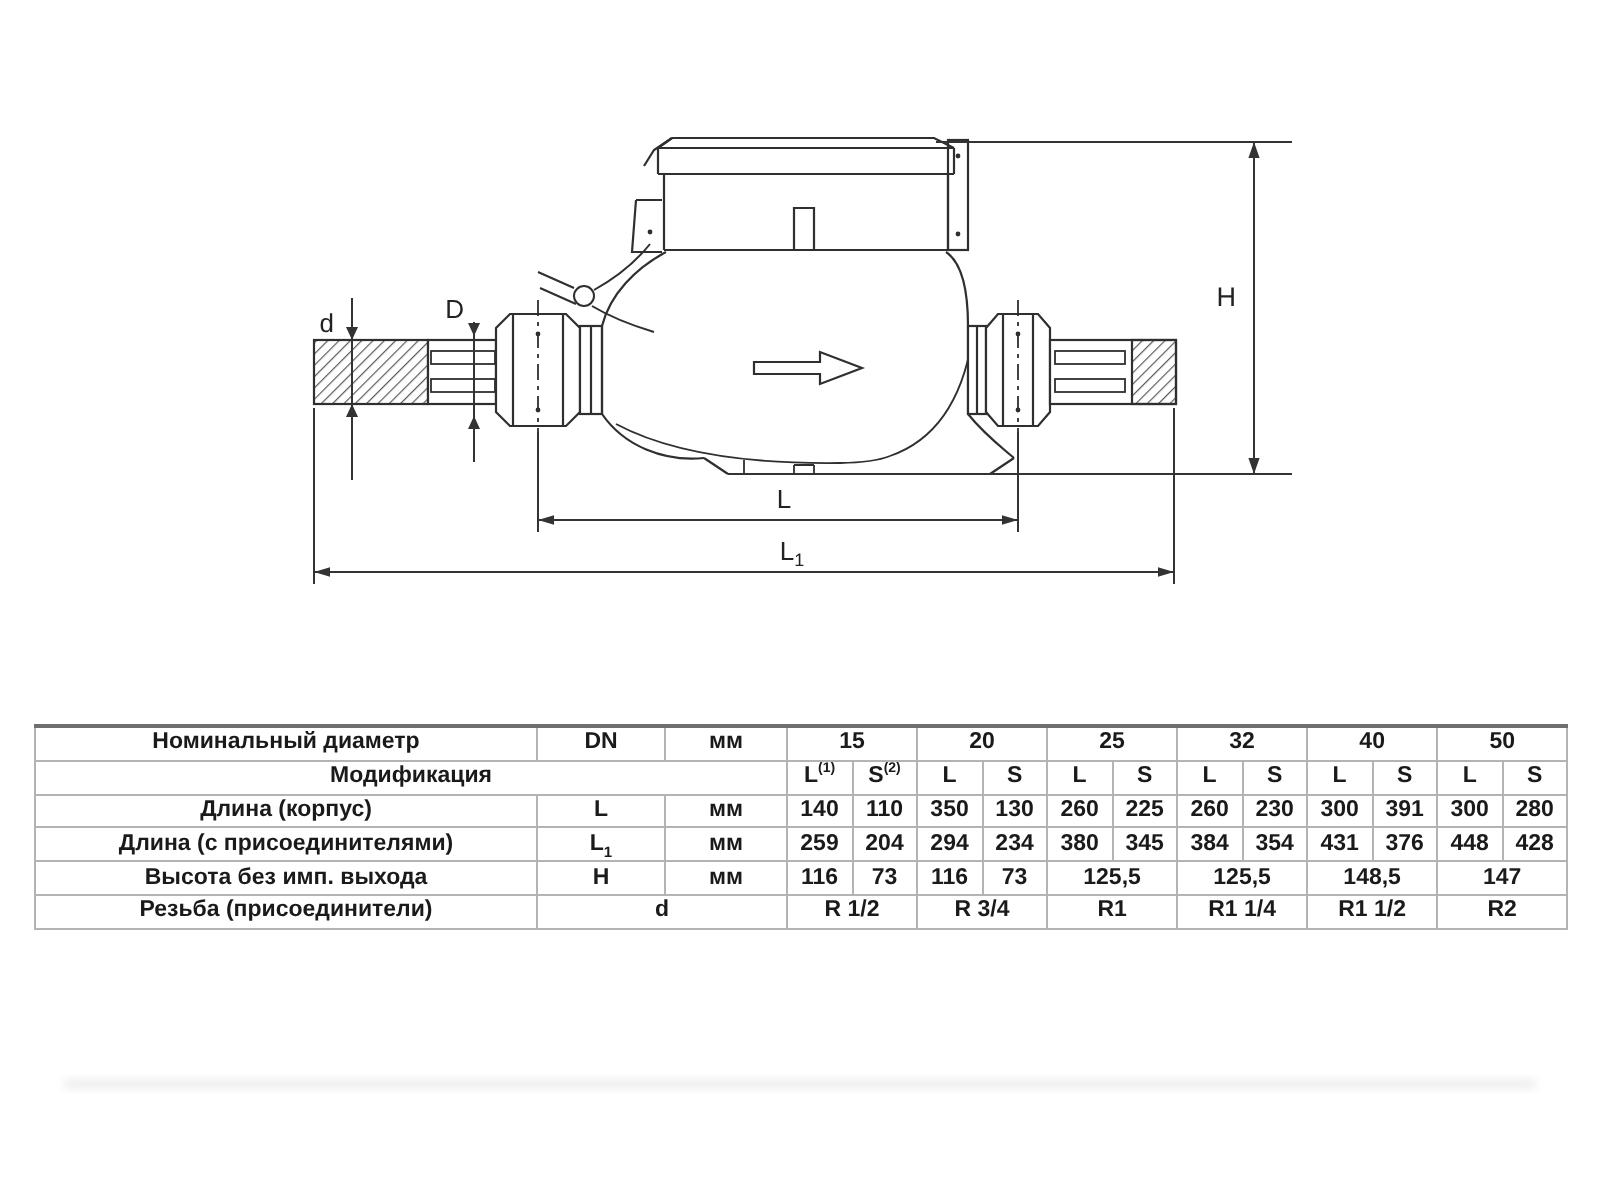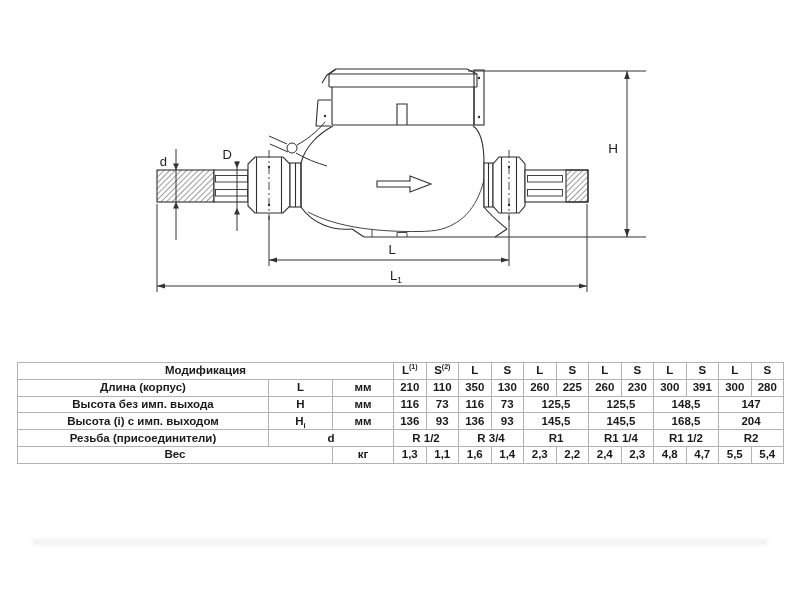--- a/index.html
+++ b/index.html
@@ -167,100 +167,99 @@
     <col style="width:32.5px">
       <col style="width:32.5px">
       <col style="width:32.5px">
       <col style="width:32.5px">
     <col style="width:32.5px">
       <col style="width:32.5px">
       <col style="width:32.5px">
       <col style="width:32.5px">
   </colgroup>
   <tbody>
+      <tr class="top">
+        <td class="lblb">Номинальный диаметр</td>
+        <td>DN</td>
+        <td>мм</td>
+        <td colspan="2">15</td>
+        <td colspan="2">20</td>
+        <td colspan="2">25</td>
+        <td colspan="2">32</td>
+        <td colspan="2">40</td>
+        <td colspan="2">50</td>
+      </tr>
       <tr>
         <td colspan="3" class="lblb">Модификация</td>
         <td>L<sup>(1)</sup></td>
         <td>S<sup>(2)</sup></td>
         <td>L</td>
         <td>S</td>
         <td>L</td>
         <td>S</td>
         <td>L</td>
         <td>S</td>
         <td>L</td>
         <td>S</td>
         <td>L</td>
         <td>S</td>
       </tr>
       <tr>
         <td class="lbl">Длина (корпус)</td>
         <td>L</td>
         <td>мм</td>
-        <td>210</td>
+        <td>140</td>
         <td>110</td>
         <td>350</td>
         <td>130</td>
         <td>260</td>
         <td>225</td>
         <td>260</td>
         <td>230</td>
         <td>300</td>
         <td>391</td>
         <td>300</td>
         <td>280</td>
       </tr>
       <tr>
+        <td class="lbl">Длина (с присоединителями)</td>
+        <td>L<sub>1</sub></td>
+        <td>мм</td>
+        <td>259</td>
+        <td>204</td>
+        <td>294</td>
+        <td>234</td>
+        <td>380</td>
+        <td>345</td>
+        <td>384</td>
+        <td>354</td>
+        <td>431</td>
+        <td>376</td>
+        <td>448</td>
+        <td>428</td>
+      </tr>
+      <tr>
         <td class="lbl">Высота без имп. выхода</td>
         <td>H</td>
         <td>мм</td>
         <td>116</td>
         <td>73</td>
         <td>116</td>
         <td>73</td>
         <td colspan="2">125,5</td>
         <td colspan="2">125,5</td>
         <td colspan="2">148,5</td>
         <td colspan="2">147</td>
       </tr>
       <tr>
-        <td class="lbl">Высота (i) с имп. выходом</td>
-        <td>H<sub>i</sub></td>
-        <td>мм</td>
-        <td>136</td>
-        <td>93</td>
-        <td>136</td>
-        <td>93</td>
-        <td colspan="2">145,5</td>
-        <td colspan="2">145,5</td>
-        <td colspan="2">168,5</td>
-        <td colspan="2">204</td>
-      </tr>
-      <tr>
         <td class="lbl">Резьба (присоединители)</td>
         <td colspan="2">d</td>
         <td colspan="2">R 1/2</td>
         <td colspan="2">R 3/4</td>
         <td colspan="2">R1</td>
         <td colspan="2">R1 1/4</td>
         <td colspan="2">R1 1/2</td>
         <td colspan="2">R2</td>
       </tr>
-      <tr>
-        <td colspan="2" class="lbl">Вес</td>
-        <td>кг</td>
-        <td>1,3</td>
-        <td>1,1</td>
-        <td>1,6</td>
-        <td>1,4</td>
-        <td>2,3</td>
-        <td>2,2</td>
-        <td>2,4</td>
-        <td>2,3</td>
-        <td>4,8</td>
-        <td>4,7</td>
-        <td>5,5</td>
-        <td>5,4</td>
-      </tr>
     </tbody>
 </table>
 
 <div class="artifact"></div>
 
 </body></html>

